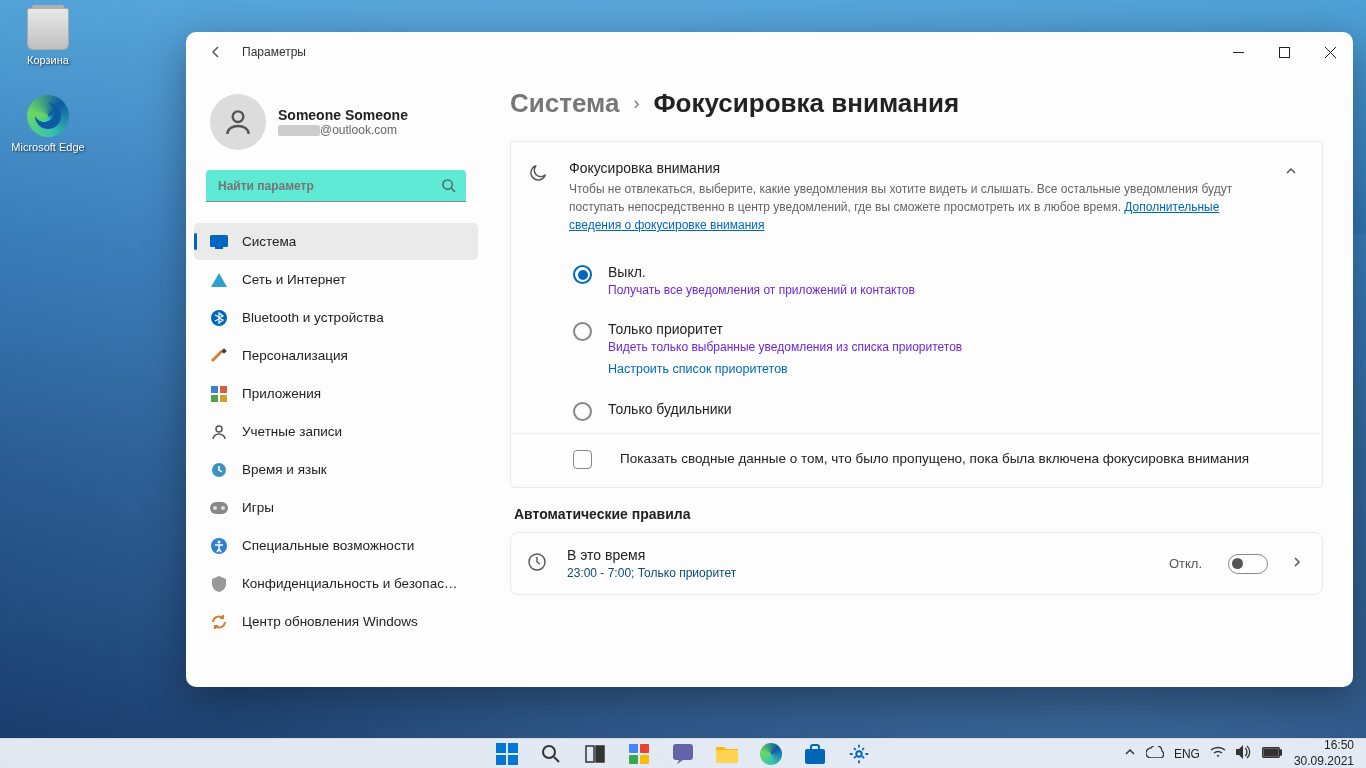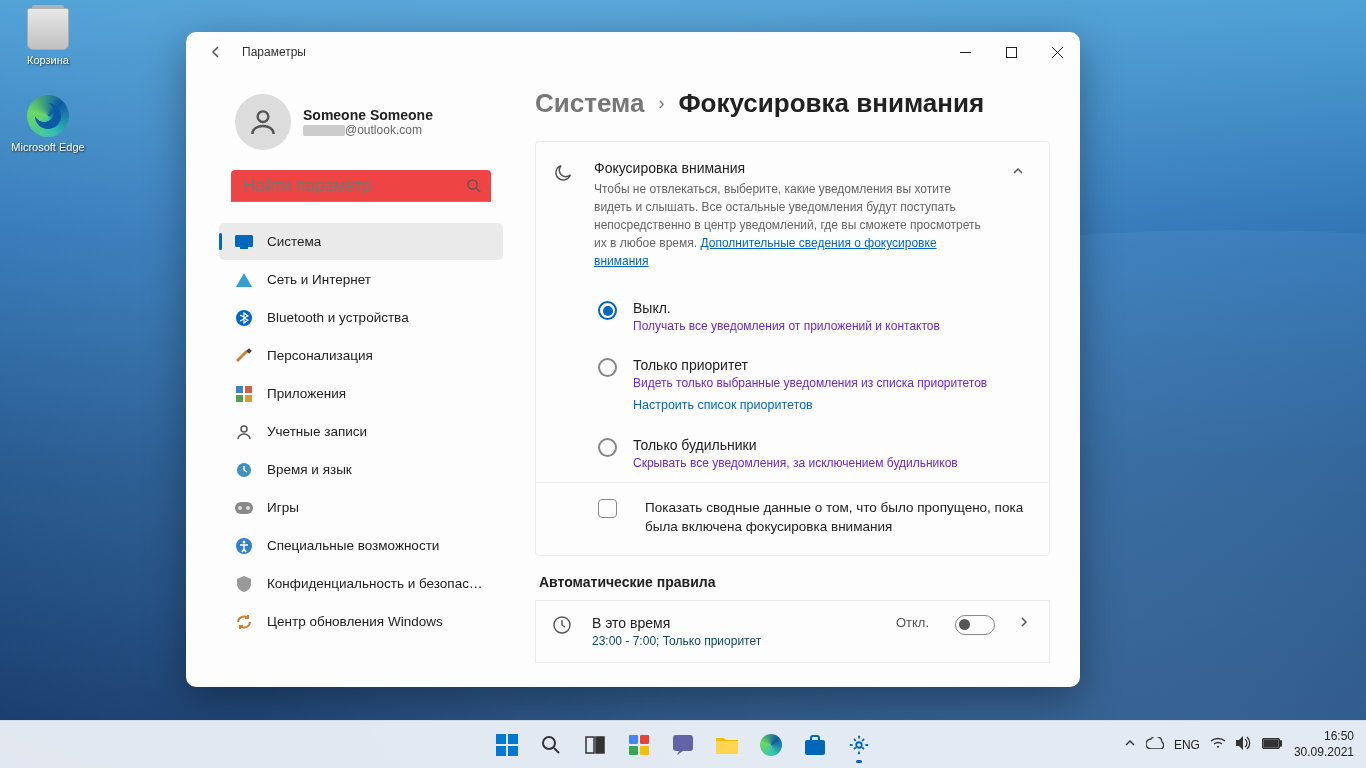--- a/index.html
+++ b/index.html
@@ -10,37 +10,37 @@
 
 .desktop-icon { position:absolute; text-align:center; width:80px; color:#fff; font-size:11px; text-shadow:1px 1px 2px rgba(0,0,0,0.7); cursor:pointer; }
 .desktop-icon .ico { margin:0 auto 4px; }
 .recycle-bin { top:8px; left:8px; }
 .recycle-bin .ico { width:42px; height:42px; background:linear-gradient(#e8e8e8,#c0c0c0); border-radius:2px 2px 6px 6px; position:relative; border:1px solid #aaa; }
 .recycle-bin .ico::before { content:""; position:absolute; top:-4px; left:4px; right:4px; height:4px; background:#b0b0b0; border-radius:2px 2px 0 0; }
 .edge-icon { top:95px; left:8px; }
 .edge-icon .ico { width:42px; height:42px; border-radius:50%; background:conic-gradient(from 45deg,#0c59a4,#37c2b1,#6bd862,#0c59a4); position:relative; }
 .edge-icon .ico::after { content:""; position:absolute; inset:8px; border-radius:50%; background:radial-gradient(circle at 35% 35%,transparent 40%,#0c59a4 42%); }
 
-.window { position:absolute; top:32px; left:186px; width:894px; height:655px; background:#fdfdfd; border-radius:10px; box-shadow:0 12px 40px rgba(0,0,0,0.35); display:flex; flex-direction:column; overflow:hidden; }
+.window { position:absolute; top:32px; left:186px; width:1167px; height:655px; background:#fdfdfd; border-radius:10px; box-shadow:0 12px 40px rgba(0,0,0,0.35); display:flex; flex-direction:column; overflow:hidden; }
 .titlebar { height:40px; display:flex; align-items:center; padding:0 0 0 14px; }
 .back-btn { width:32px; height:32px; display:flex; align-items:center; justify-content:center; border-radius:4px; cursor:pointer; color:#555; }
 .title-text { margin-left:10px; font-size:12px; color:#333; }
 .win-controls { margin-left:auto; display:flex; }
 .win-btn { width:46px; height:40px; display:flex; align-items:center; justify-content:center; cursor:pointer; color:#222; }
 
-.window-body { flex:1; display:flex; overflow:hidden;margin-left:25px; }
+.window-body { flex:1; display:flex; overflow:hidden; }
 .sidebar { width:300px; padding:10px 4px 10px 4px; overflow-y:auto; }
 .profile { display:flex; align-items:center; gap:12px; padding:12px 20px 20px 20px; }
 .avatar { width:56px; height:56px; border-radius:50%; background:#dcdcdc; display:flex; align-items:center; justify-content:center; }
 .avatar svg { width:32px; height:32px; stroke:#555; }
 .profile .name { font-size:14px; font-weight:600; color:#222; }
 .profile .email { font-size:12px; color:#666; }
 .search-wrap { padding:0 16px 20px; }
 .search { position:relative; }
-.search input { width:100%; height:32px; border:none; border-bottom:1px solid #888; background:#ef4444; border-radius:4px 4px 0 0; padding:0 34px 0 12px; font-size:17px; color:#333; outline:none; }
+.search input { width:100%; height:32px; border:none; border-bottom:1px solid #888; background:#5eead4; border-radius:4px 4px 0 0; padding:0 34px 0 12px; font-size:12px; color:#333; outline:none;font-weight:bold; }
 .search .sico { position:absolute; right:10px; top:8px; color:#555; }
 .nav { padding:0 4px; }
 .nav-item { display:flex; align-items:center; gap:14px; height:37px; border-radius:5px; padding:0 16px; font-size:13.5px; color:#222; cursor:pointer; position:relative; margin:1px 0; }
 .nav-item.active { background:#eaeaea; }
 .nav-item.active::before { content:""; position:absolute; left:0; top:10px; bottom:10px; width:3px; background:#0067c0; border-radius:2px; }
 .nav-item .nico { width:18px; height:18px; flex-shrink:0; display:flex; align-items:center; justify-content:center; }
 .nav-item span.lbl { white-space:nowrap; overflow:hidden; text-overflow:ellipsis; }
 
 .content { flex:1; padding:16px 30px 0 24px; overflow-y:auto; }
 .breadcrumb { display:flex; align-items:center; gap:14px; margin-bottom:22px; }
@@ -64,31 +64,31 @@
 .radio-opt .r-title { font-size:14px; color:#222; }
 .radio-opt .r-desc { font-size:12px; color:#6d28d9; margin-top:3px; }
 .radio-opt .r-link { font-size:12.5px; color:#0067c0; margin-top:8px; cursor:pointer; display:inline-block; }
 
 .check-opt { display:flex; gap:28px; padding:16px 20px 18px 62px; border-top:1px solid #eee; }
 .checkbox { width:19px; height:19px; border:1.5px solid #888; border-radius:4px; flex-shrink:0; cursor:pointer; }
 .check-opt .c-text { font-size:13.5px; color:#222; line-height:1.4; }
 
 .section-h { font-size:14px; font-weight:600; color:#222; margin:18px 0 10px 4px; }
 
-.rule-card { border:1px solid #eaeaea; border-radius:0; display:flex; padding:14px 18px 14px 16px; gap:16px; cursor:pointer; }
+.rule-card { border:1px solid #eaeaea; border-radius:8px; display:flex; align-items:center; padding:14px 18px 14px 16px; gap:16px; cursor:pointer; }
 .rule-card .rico { width:24px; color:#555; }
 .rule-card .rtext { flex:1; }
 .rule-card .rtitle { font-size:14px; color:#222; }
 .rule-card .rdesc { font-size:12px; color:#0c4a6e; margin-top:3px; }
 .rule-card .status { font-size:13px; color:#555; }
 .toggle { width:40px; height:20px; border:1.5px solid #888; border-radius:10px; position:relative; cursor:pointer; margin:0 6px 0 10px; }
 .toggle::after { content:""; position:absolute; left:3px; top:3px; width:11px; height:11px; border-radius:50%; background:#555; }
 .rule-chev { color:#555; cursor:pointer; }
 
-.taskbar { position:absolute; bottom:0; left:0; right:0; height:48px; background:rgba(243,246,252,0.92); backdrop-filter:blur(20px); border-top:1px solid rgba(0,0,0,0.06); display:flex; align-items:center; }
+.taskbar { position:absolute; bottom:0; left:0; right:0; height:30px; background:rgba(243,246,252,0.92); backdrop-filter:blur(20px); border-top:1px solid rgba(0,0,0,0.06); display:flex; align-items:center; }
 .tb-center { position:absolute; left:50%; transform:translateX(-50%); display:flex; gap:4px; }
 .tb-item { width:40px; height:40px; border-radius:4px; display:flex; align-items:center; justify-content:center; cursor:pointer; position:relative; }
 .tb-item.active::after { content:""; position:absolute; bottom:2px; left:50%; transform:translateX(-50%); width:6px; height:3px; border-radius:2px; background:#0067c0; }
 .tb-right { margin-left:auto; margin-right:12px; display:flex; align-items:center; gap:8px; font-size:12px; color:#222; }
 .tray-icons { display:flex; align-items:center; gap:10px; }
 .tray-icons > * { cursor:pointer; }
 .datetime { text-align:right; line-height:1.3; cursor:pointer; margin-left:4px;}
 </style>
 </head>
 <body>
@@ -293,21 +293,20 @@
           <div>
             <div class="r-title">Только приоритет</div>
             <div class="r-desc">Видеть только выбранные уведомления из списка приоритетов</div>
             <div class="r-link">Настроить список приоритетов</div>
           </div>
         </div>
         <div class="radio-opt">
           <div class="radio"></div>
           <div>
             <div class="r-title">Только будильники</div>
-            <div class="r-desc">Скрывать все уведомления, за исключением будильников</div>
           </div>
         </div>
         <div class="check-opt">
           <div class="checkbox"></div>
           <div class="c-text">Показать сводные данные о том, что было пропущено, пока была включена фокусировка внимания</div>
         </div>
       </div>
 
       <div class="section-h">Автоматические правила</div>
 

